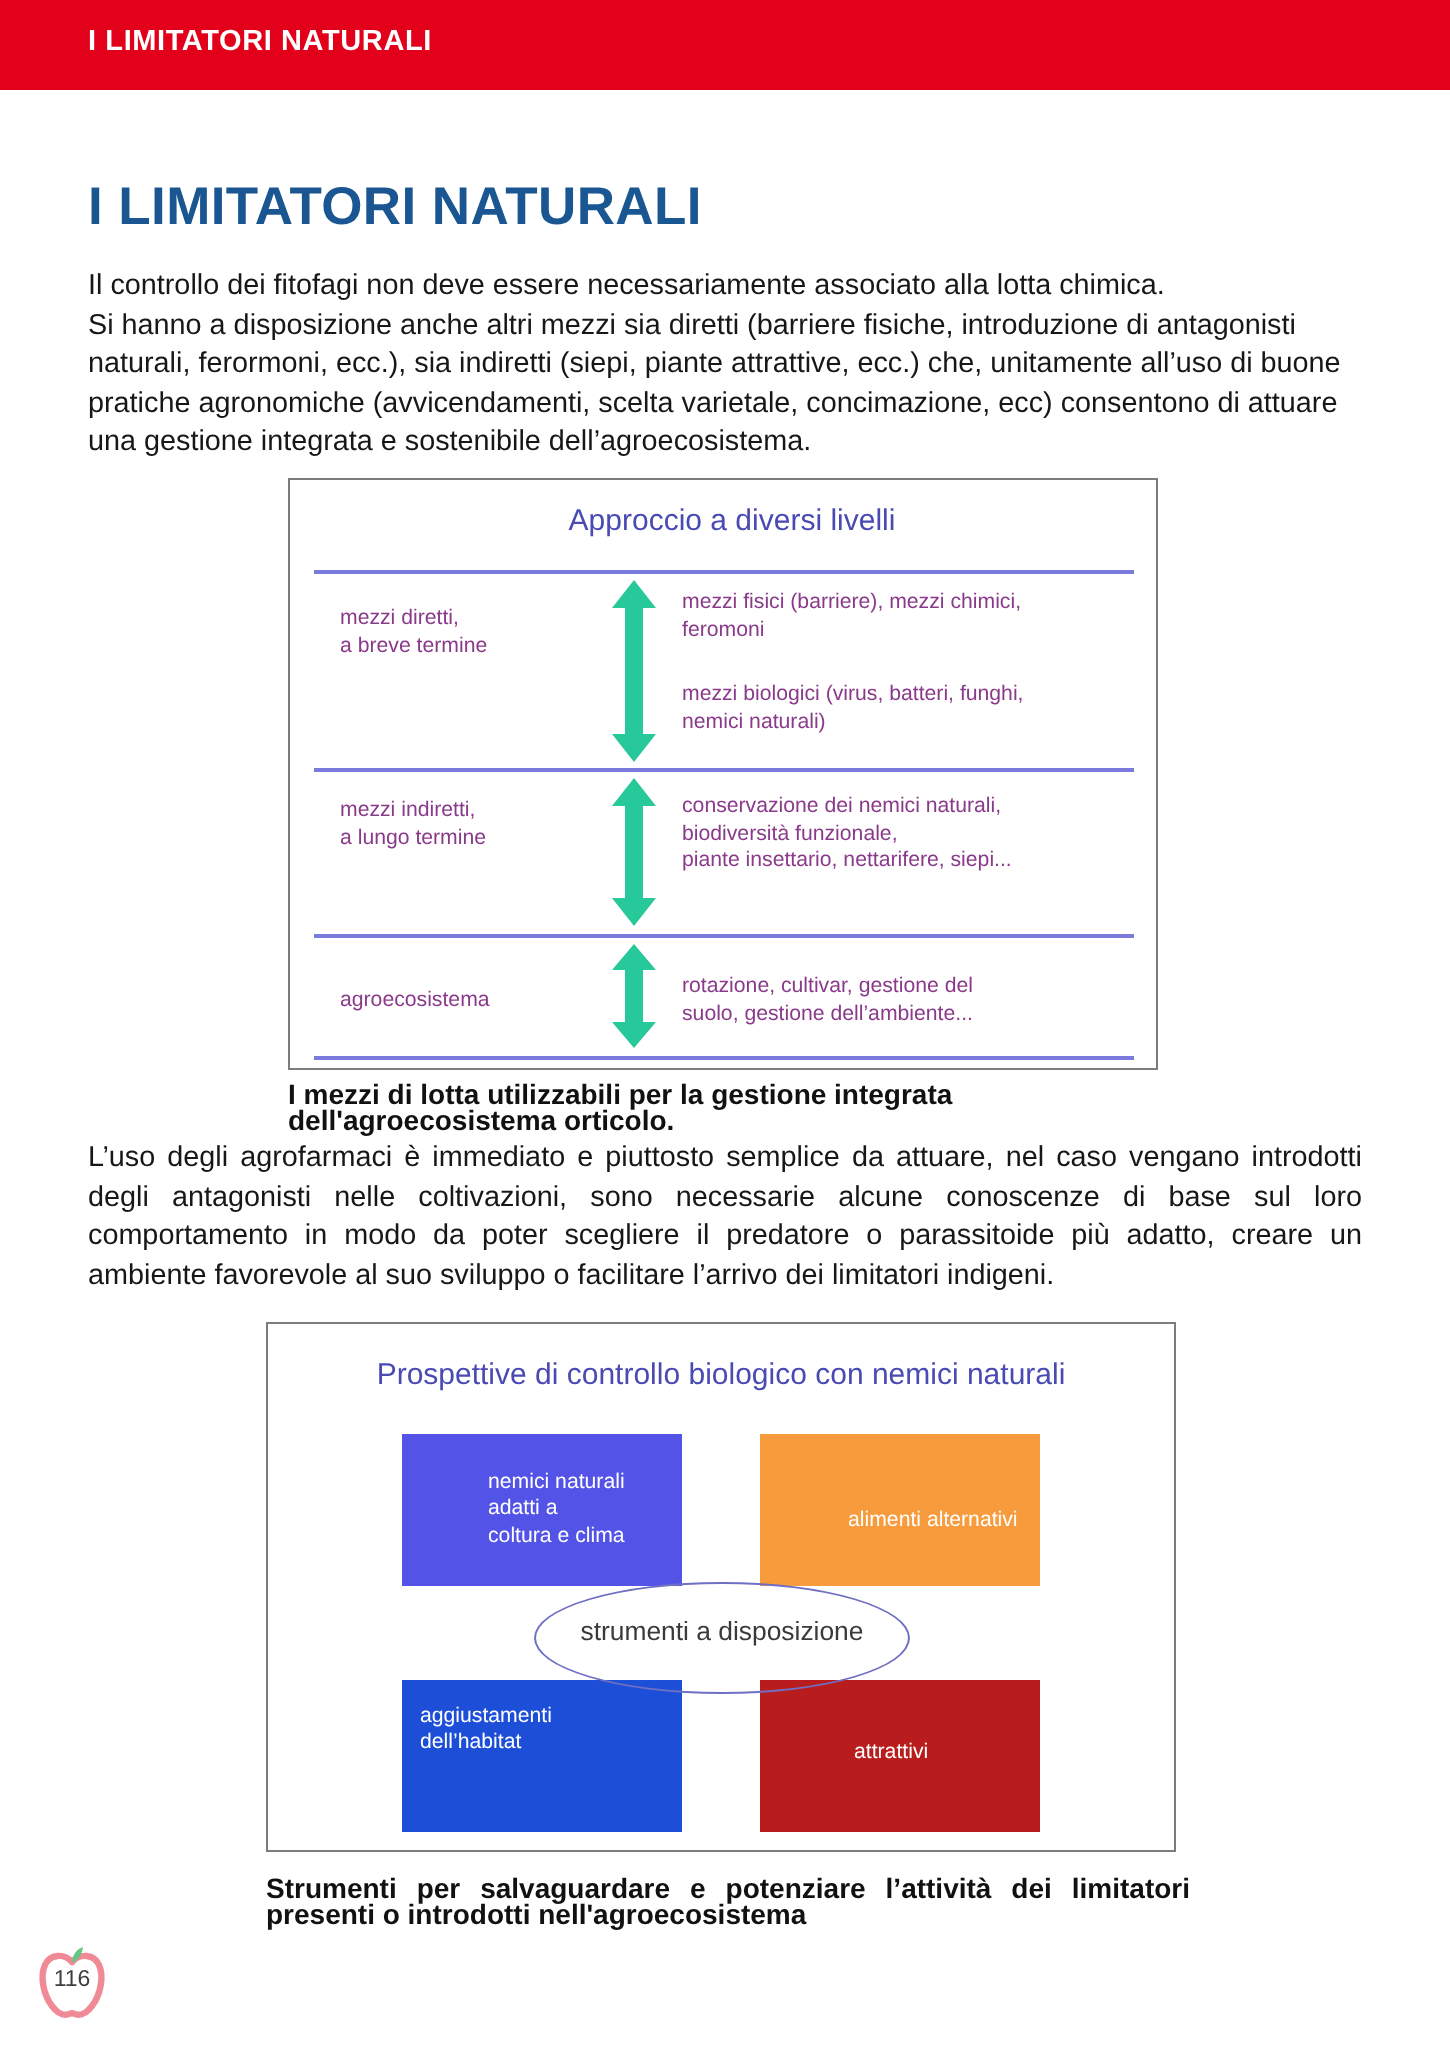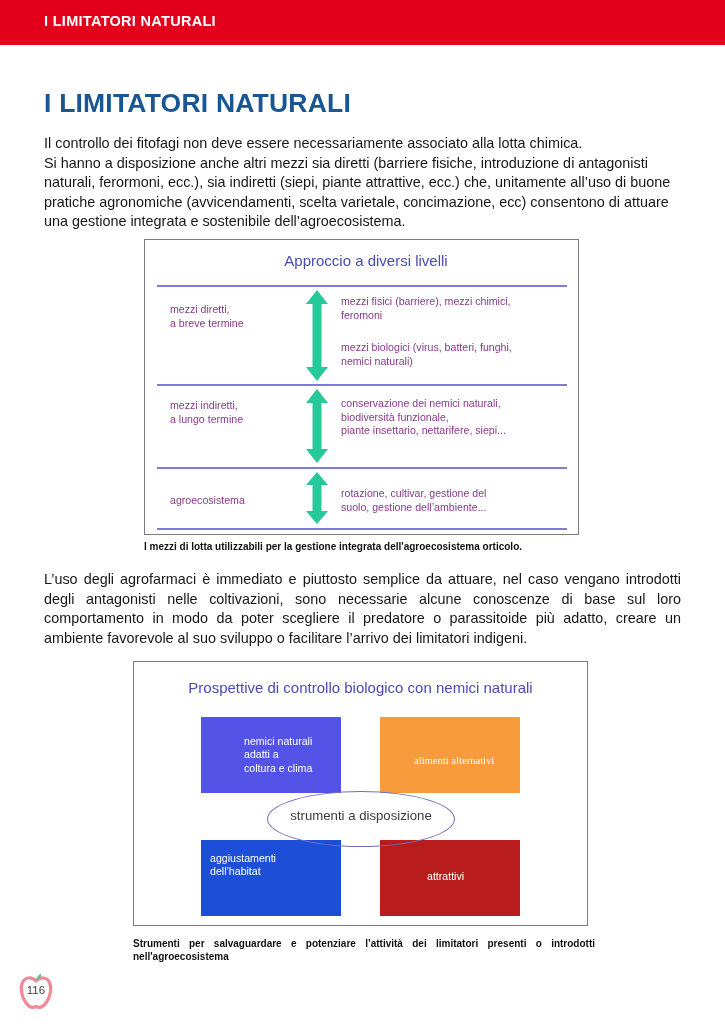--- a/index.html
+++ b/index.html
@@ -57,21 +57,21 @@
   #par-1 { top: 134px; }
   #par-2 { top: 570px; text-align: justify; }
   .figure-frame {
     position: absolute;
     border: 1px solid #7c7c7c;
     background: #ffffff;
     box-sizing: border-box;
   }
   .figure-caption {
     position: absolute;
-    font-size: 10px;
+    font-size: 14px;
     font-weight: bold;
     line-height: 12.6px;
     color: #111111;
     text-align: justify;
   }
 
   
   #fig1-frame {
     left: 144px; top: 239px;
     width: 435px; height: 296px;
@@ -154,21 +154,21 @@
     color: #ffffff;
   }
   .fig2-box .box-label {
     position: absolute;
     left: 9px;
     right: 7px;
   }
   #fig2-box-1 { left: 201px; top: 717px; background: #5353e8; }
   #fig2-box-1 .box-label { top: 18px; margin-left: 34px; }
   #fig2-box-2 { left: 380px; top: 717px; background: #f79b3c; }
-  #fig2-box-2 .box-label { top: 37px; left: 34px; font-family: Liberation Serif, serif; }
+  #fig2-box-2 .box-label { top: 37px; left: 44px; }
   #fig2-box-3 { left: 201px; top: 840px; background: #1d4ed8; }
   #fig2-box-3 .box-label { top: 12px; }
   #fig2-box-4 { left: 380px; top: 840px; background: #b91c1c; }
   #fig2-box-4 .box-label { top: 30px; left: 47px; }
 
   #fig2-ellipse {
     position: absolute;
     left: 267px; top: 791px;
     width: 188px; height: 56px;
     border: 1.5px solid #6f6fc4;

